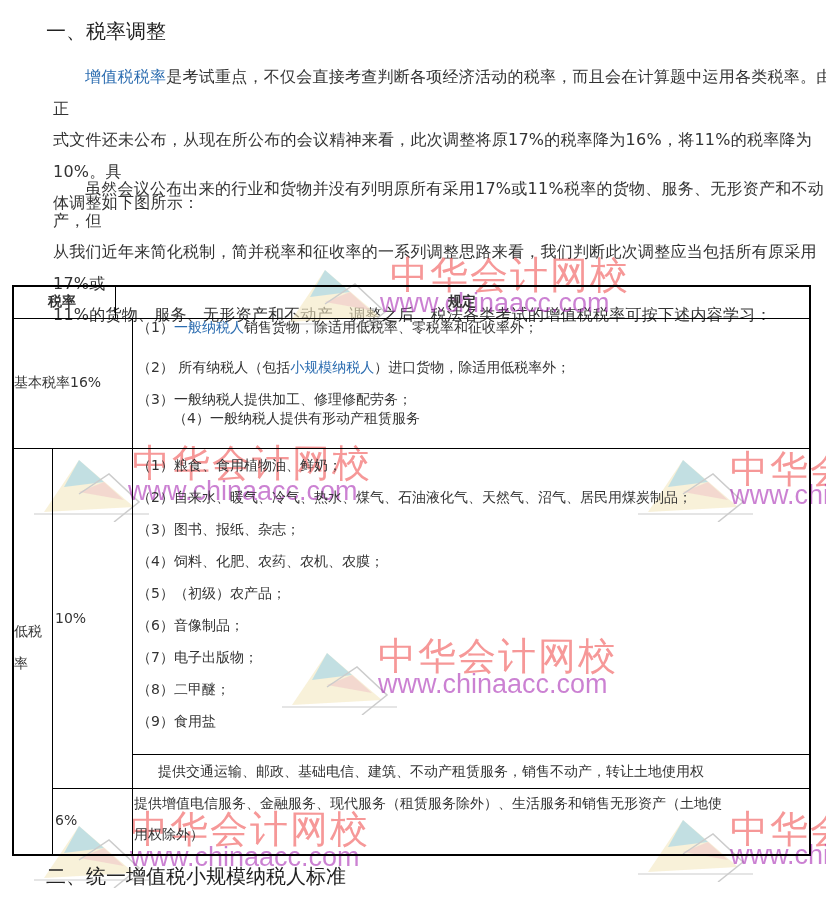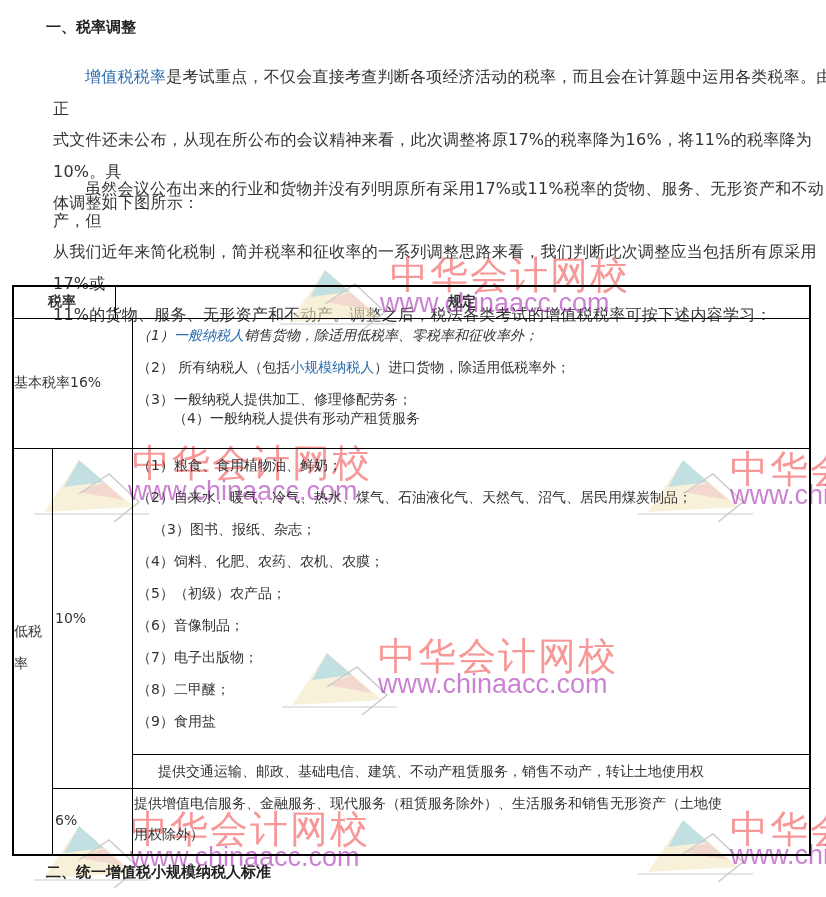--- a/index.html
+++ b/index.html
@@ -2,21 +2,21 @@
 <html><head>
 <meta charset="utf-8">
 <style>
   html, body { margin:0; padding:0; background:#ffffff; }
   body {
     width:826px; height:897px; position:relative; overflow:hidden;
     font-family: "DejaVu Sans", "Liberation Sans", sans-serif;
     color:#333333; font-size:14px;
   }
   .abs { position:absolute; }
-  .heading { font-weight:bold; color:#222; font-size:15px; left:46px; }
+  .heading { font-weight:normal; color:#222; font-size:20px; left:46px; }
   .para { left:12px; width:800px; font-size:16px; line-height:31.5px; letter-spacing:0.25px; color:#333;margin-left:41px; }
   .para .indent { display:inline-block; width:32px; }
   .link { color:#2b6cb0; }
   .line { position:absolute; background:#000; }
   .cell-text { position:absolute; font-size:14px; color:#333; white-space:nowrap; }
   .wm { position:absolute; pointer-events:none; }
   .wm-cn { position:absolute; color:#ef4444; opacity:0.55; font-size:38px; white-space:nowrap; letter-spacing:2px; }
   .wm-url { position:absolute; color:#a21caf; opacity:0.55; font-size:27px; white-space:nowrap; font-family:"Liberation Sans", sans-serif; }
 </style>
 </head>
@@ -122,32 +122,32 @@
   <div class="line" style="left:0; top:163px; width:799px; height:1px;"></div>
 
   <div class="line" style="left:40px; top:163px; width:1px; height:407px;"></div>
   <div class="line" style="left:120px; top:469px; width:679px; height:1px;"></div>
   <div class="line" style="left:40px; top:503px; width:759px; height:1px;"></div>
 
   <div class="cell-text" style="left:36px; top:8px; font-weight:bold;">税率</div>
   <div class="cell-text" style="left:436px; top:8px; font-weight:bold;">规定</div>
 
   <div class="cell-text" style="left:2px; top:89px;">基本税率16%</div>
-  <div class="cell-text" style="left:125px; top:42px;font-style:italic;"><span>（1）</span><span class="link">一般纳税人</span><span>销售货物，除适用低税率、零税率和征收率外；</span></div>
+  <div class="cell-text" style="left:125px; top:34px;"><span>（1）</span><span class="link">一般纳税人</span><span>销售货物，除适用低税率、零税率和征收率外；</span></div>
   <div class="cell-text" style="left:125px; top:74px;"><span>（2） 所有纳税人（包括</span><span class="link">小规模纳税人</span><span>）进口货物，除适用低税率外；</span></div>
   <div class="cell-text" style="left:125px; top:106px;">（3）一般纳税人提供加工、修理修配劳务；</div>
   <div class="cell-text" style="left:125px; top:125px;margin-left:36px;">（4）一般纳税人提供有形动产租赁服务</div>
 
   <div class="cell-text" style="left:2px; top:338px;">低税</div>
   <div class="cell-text" style="left:2px; top:370px;">率</div>
 
   <div class="cell-text" style="left:43px; top:325px;">10%</div>
   <div class="cell-text" style="left:125px; top:172px;">（1）粮食、食用植物油、鲜奶；</div>
   <div class="cell-text" style="left:125px; top:204px;">（2）自来水、暖气、冷气、热水、煤气、石油液化气、天然气、沼气、居民用煤炭制品；</div>
-  <div class="cell-text" style="left:125px; top:236px;margin-left:16px;">（3）图书、报纸、杂志；</div>
+  <div class="cell-text" style="left:125px; top:236px;">（3）图书、报纸、杂志；</div>
   <div class="cell-text" style="left:125px; top:268px;">（4）饲料、化肥、农药、农机、农膜；</div>
   <div class="cell-text" style="left:125px; top:300px;">（5）（初级）农产品；</div>
   <div class="cell-text" style="left:125px; top:332px;">（6）音像制品；</div>
   <div class="cell-text" style="left:125px; top:364px;">（7）电子出版物；</div>
   <div class="cell-text" style="left:125px; top:396px;">（8）二甲醚；</div>
   <div class="cell-text" style="left:125px; top:428px;">（9）食用盐</div>
   <div class="cell-text" style="left:122px; top:478px;margin-left:24px;">提供交通运输、邮政、基础电信、建筑、不动产租赁服务，销售不动产，转让土地使用权</div>
 
   <div class="cell-text" style="left:43px; top:527px;">6%</div>
   <div class="cell-text" style="left:122px; top:510px;">提供增值电信服务、金融服务、现代服务（租赁服务除外）、生活服务和销售无形资产（土地使</div>

